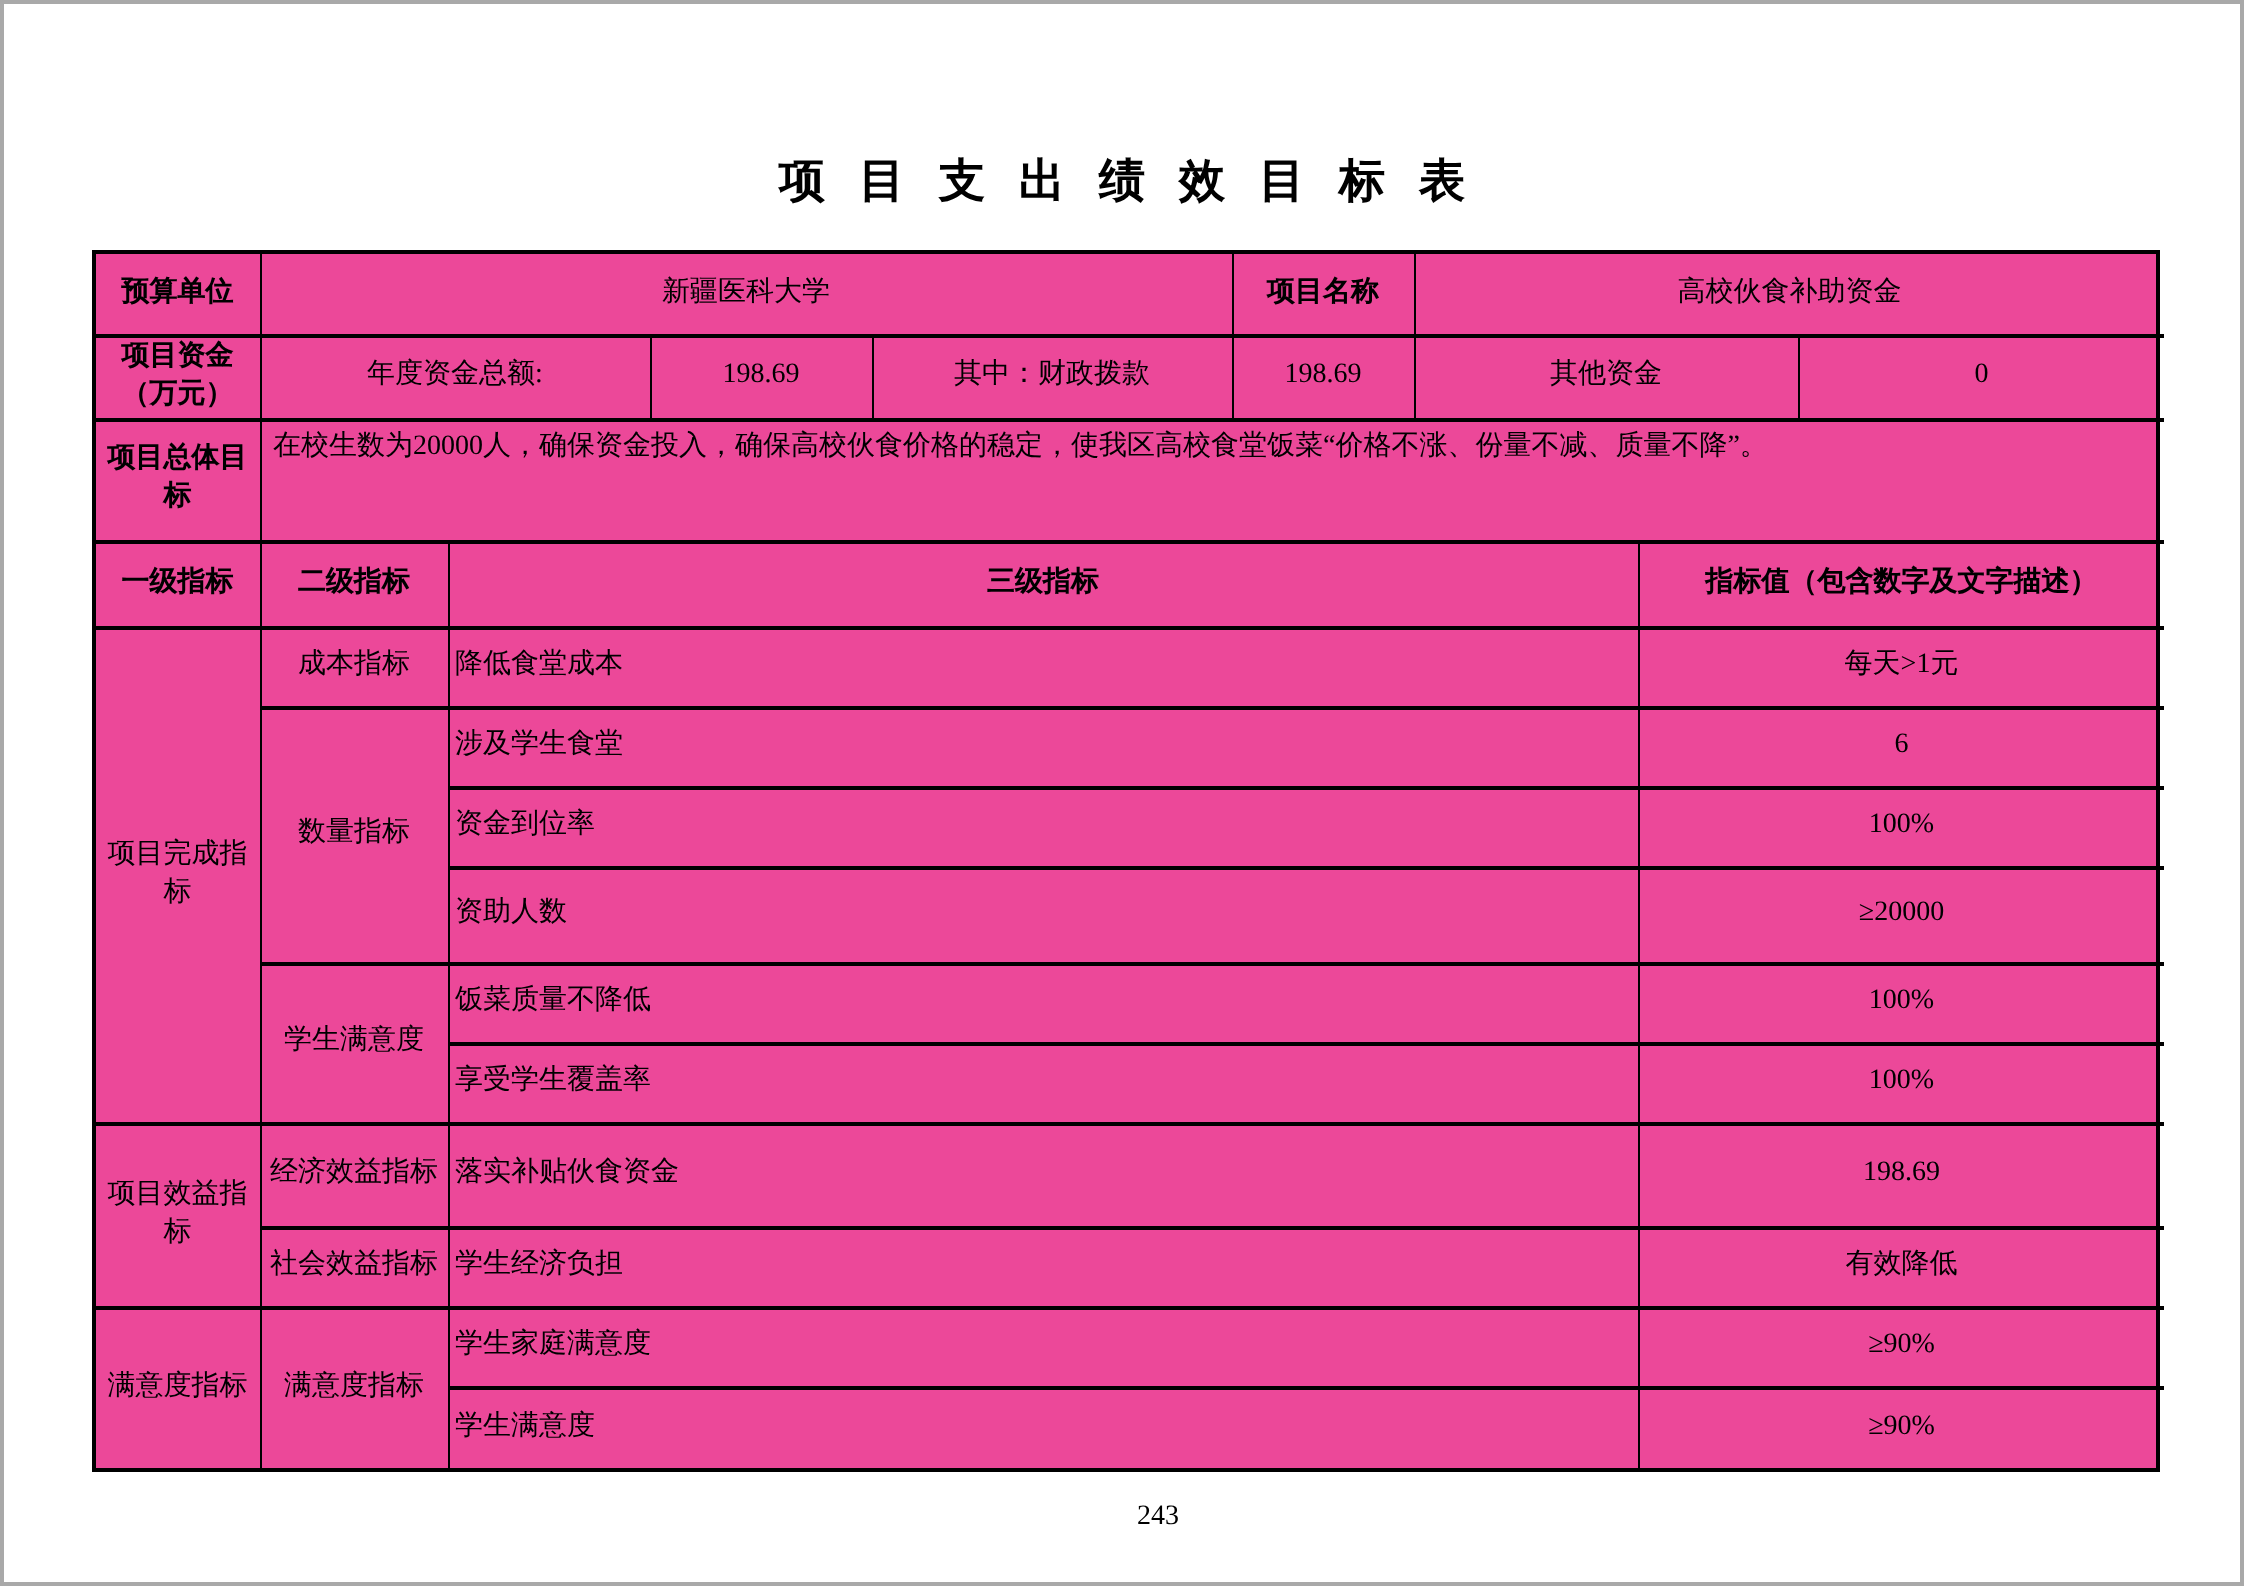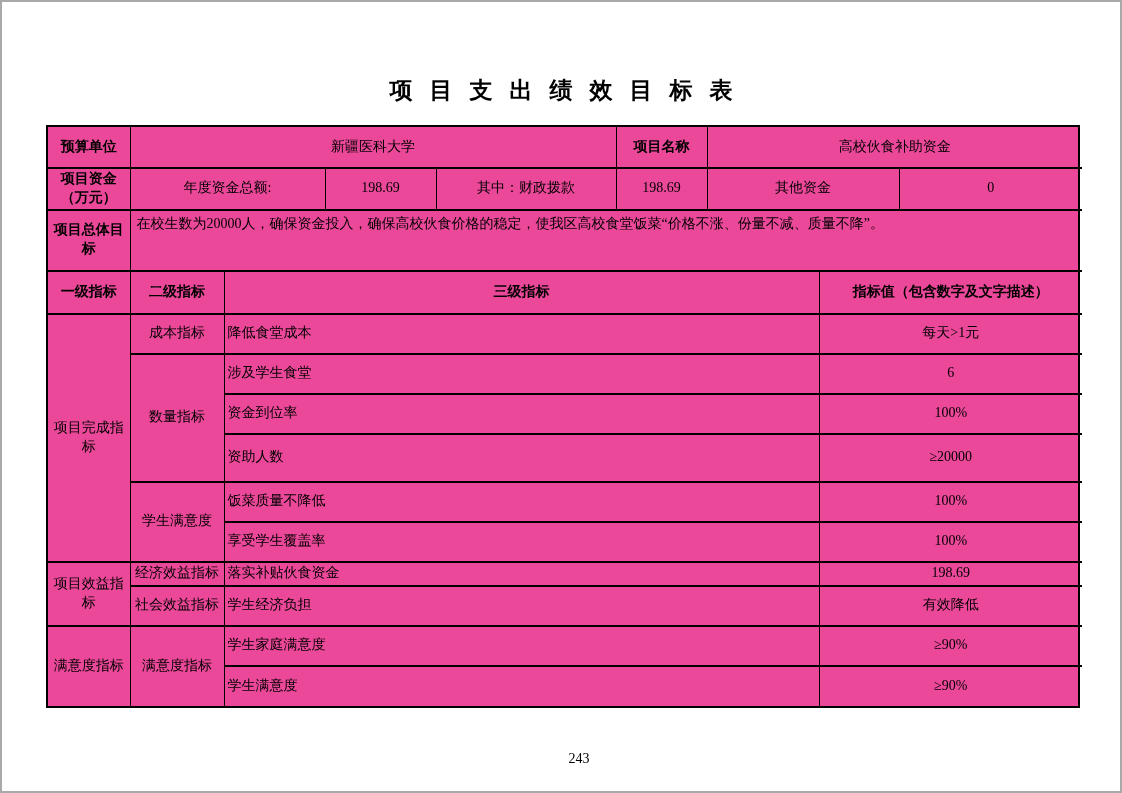--- a/index.html
+++ b/index.html
@@ -110,21 +110,21 @@
     </tr>
     <tr style="height:40px">
       <td rowspan="2">学生满意度</td>
       <td class="left">饭菜质量不降低</td>
       <td class="no-r">100%</td>
     </tr>
     <tr style="height:40px">
       <td class="left">享受学生覆盖率</td>
       <td class="no-r">100%</td>
     </tr>
-    <tr style="height:24px">
+    <tr style="height:52px">
       <td rowspan="2">项目效益指标</td>
       <td>经济效益指标</td>
       <td class="left">落实补贴伙食资金</td>
       <td class="no-r">198.69</td>
     </tr>
     <tr style="height:40px">
       <td>社会效益指标</td>
       <td class="left">学生经济负担</td>
       <td class="no-r">有效降低</td>
     </tr>

